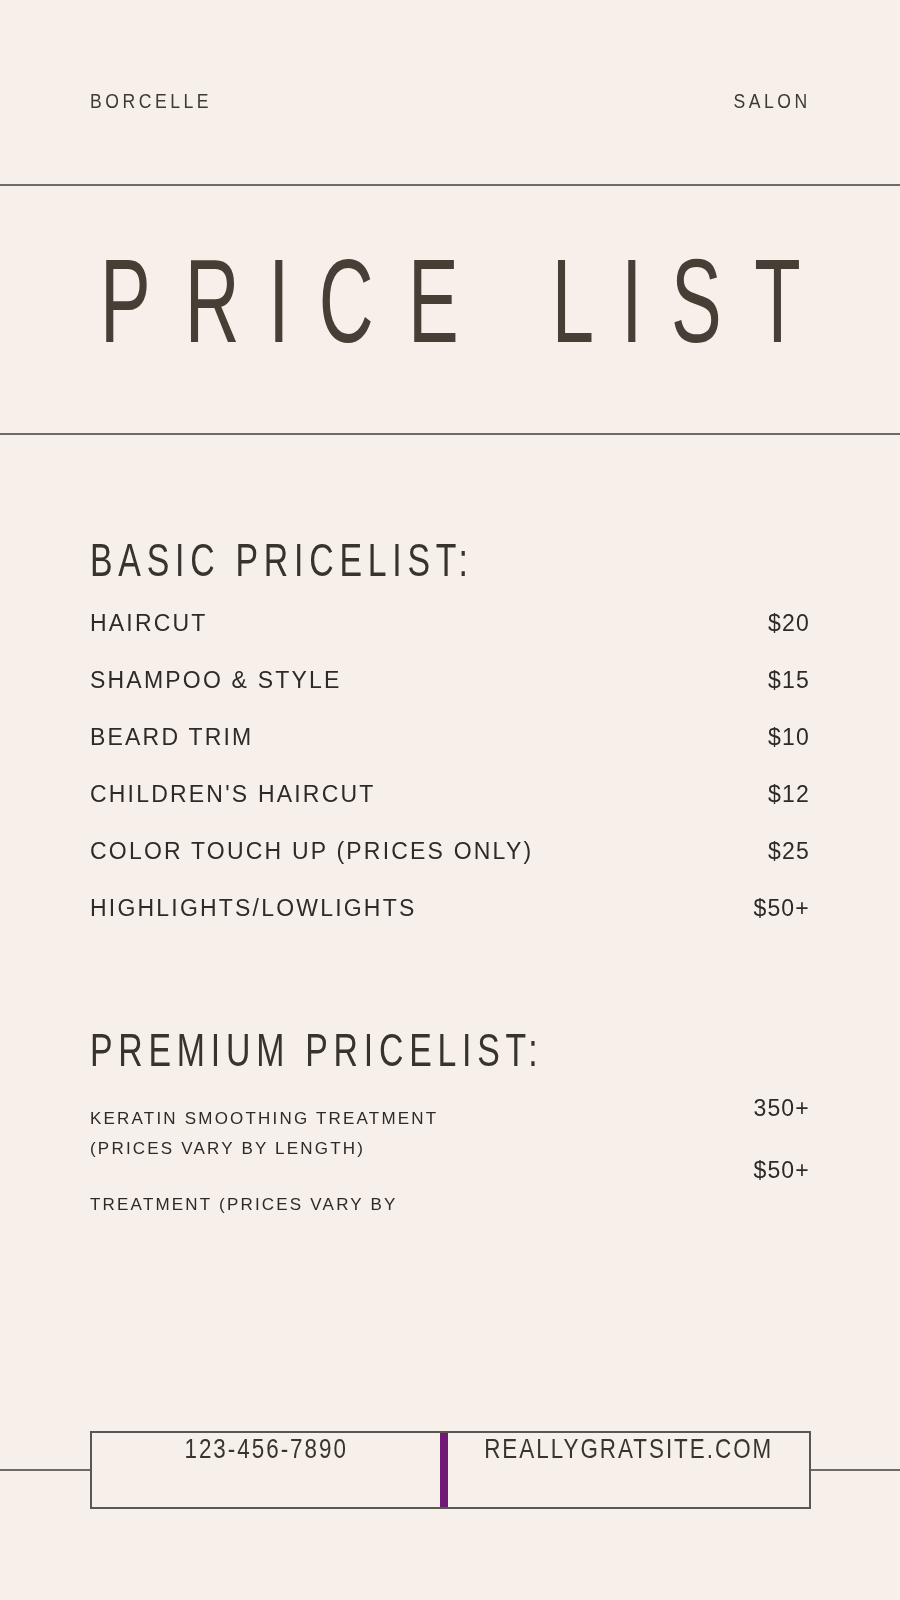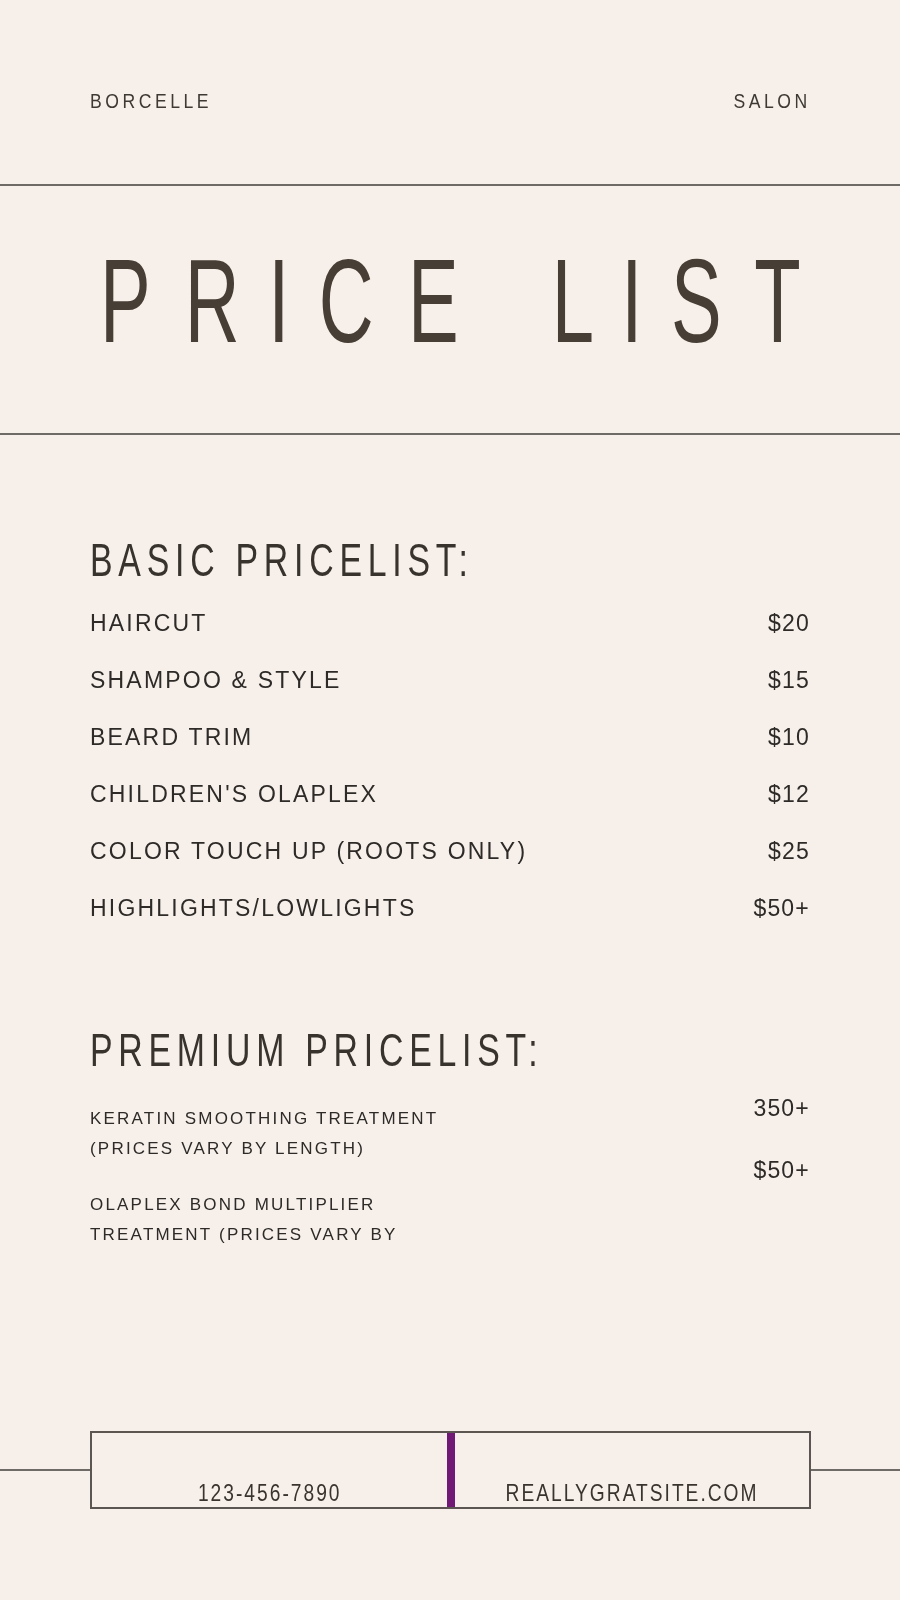--- a/index.html
+++ b/index.html
@@ -74,22 +74,22 @@
   .price-keratin{top:1097px;margin-left:44px;}
   .price-olaplex{top:1159px;}
 
   
   .contact-box{
     left:90px;top:1431px;width:717px;height:74px;
     background:#f7f0ea;border:2px solid #5b5651;
     display:flex;
   }
   .contact-cell{
-    flex:1;display:flex;align-items:flex-end;justify-content:center;
-    font-size:24px;letter-spacing:2.5px;color:#39342e;
+    flex:1;display:flex;align-items:flex-start;justify-content:center;
+    font-size:28px;letter-spacing:2.5px;color:#39342e;
   }
   .cell-website{border-left:8px solid #701a75;}
   .contact-cell .thin{display:inline-block;transform:scaleX(0.8);transform-origin:center center;white-space:nowrap;}
 </style>
 </head>
 <body>
 
 <div class="abs brand">BORCELLE</div>
 <div class="abs salon">SALON</div>
 
@@ -119,44 +119,43 @@
   </div>
   <div class="price-row">
     <span class="label">SHAMPOO &amp; STYLE</span>
     <span class="price">$15</span>
   </div>
   <div class="price-row">
     <span class="label">BEARD TRIM</span>
     <span class="price">$10</span>
   </div>
   <div class="price-row">
-    <span class="label">CHILDREN'S OLAPLEX</span>
+    <span class="label">CHILDREN'S HAIRCUT</span>
     <span class="price">$12</span>
   </div>
   <div class="price-row">
-    <span class="label">COLOR TOUCH UP (ROOTS ONLY)</span>
+    <span class="label">COLOR TOUCH UP (PRICES ONLY)</span>
     <span class="price">$25</span>
   </div>
   <div class="price-row">
     <span class="label">HIGHLIGHTS/LOWLIGHTS</span>
     <span class="price">$50+</span>
   </div>
 </div>
 
 <div class="abs section-heading heading-premium">PREMIUM PRICELIST:</div>
 
 <div class="abs premium-price price-keratin">350+</div>
 <div class="abs premium-item item-keratin">
   <span>KERATIN SMOOTHING TREATMENT</span>
   <span>(PRICES VARY BY LENGTH)</span>
 </div>
 
 <div class="abs premium-price price-olaplex">$50+</div>
 <div class="abs premium-item item-olaplex">
-  <span>OLAPLEX BOND MULTIPLIER</span>
   <span>TREATMENT (PRICES VARY BY</span>
 </div>
 
 <div class="abs rule rule-footer"></div>
 <div class="abs contact-box">
   <div class="contact-cell cell-phone">
     <span class="thin">123-456-7890</span>
   </div>
   <div class="contact-cell cell-website">
     <span class="thin">REALLYGRATSITE.COM</span>

